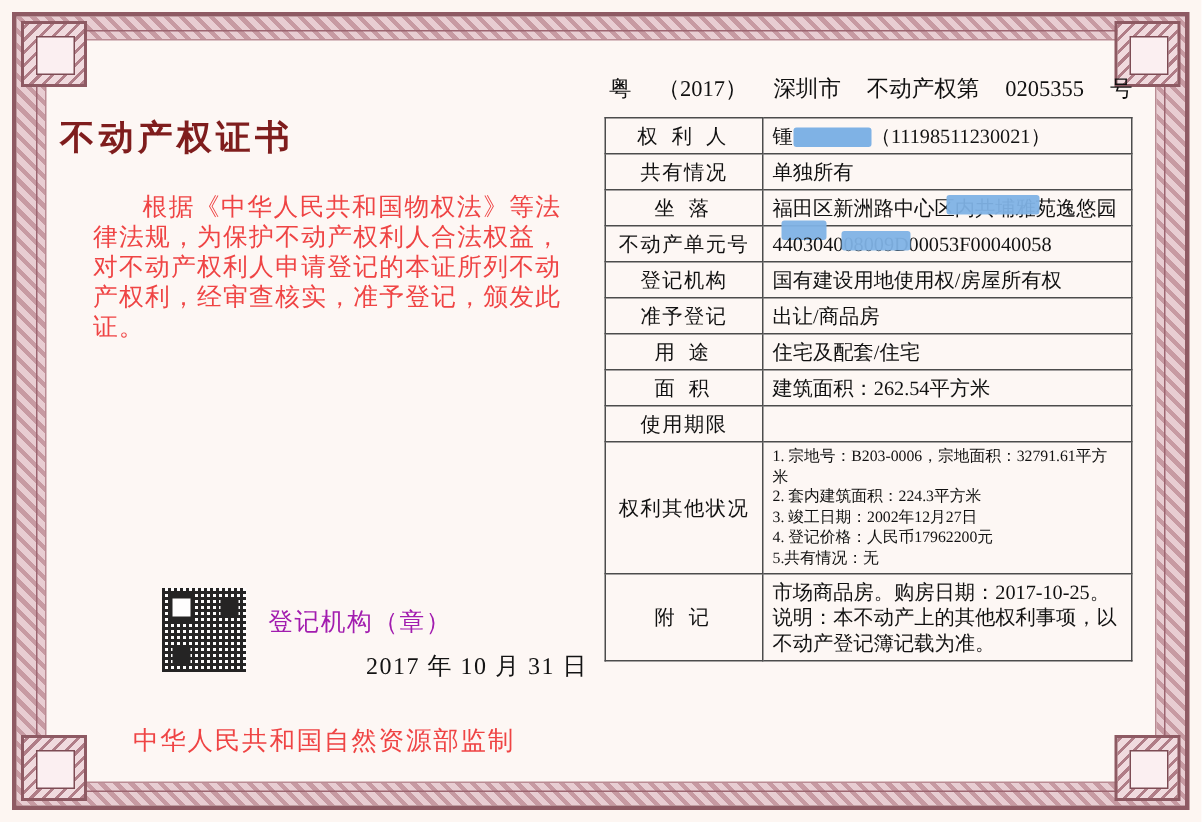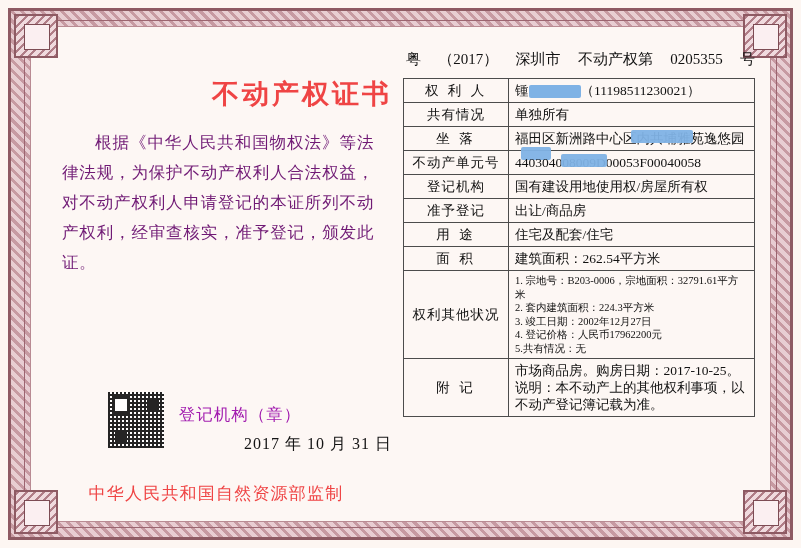--- a/index.html
+++ b/index.html
@@ -80,33 +80,33 @@
   
   .left {
     position: absolute;
     left: 0; top: 0;
     width: 352px; height: 480px;
   }
   .cert-title {
     position: absolute;
     left: 0; top: 42px;
     width: 352px;
-    text-align: right;
-    font-size: 27px;
+    text-align: left;
+    font-size: 23px;
     font-weight: bold;
     letter-spacing: 3px;
-    color: #ef4444;
+    color: #7f1d1d;
   }
   .cert-body {
     position: absolute;
     left: 22px; top: 94px;
     width: 312px;
     font-size: 16.5px;
-    line-height: 30px;
-    color: #701a75;
+    line-height: 20px;
+    color: #ef4444;
     text-align: justify;
     text-indent: 33px;
     letter-spacing: 0.6px;
   }
   .qr {
     position: absolute;
     left: 68px; top: 358px;
     width: 56px; height: 56px;
     background-color: #fff;
     background-image:
@@ -302,20 +302,24 @@
           </tr>
           <tr>
             <td class="label spaced-2">用 途</td>
             <td class="value">住宅及配套/住宅</td>
           </tr>
           <tr>
             <td class="label spaced-2">面 积</td>
             <td class="value">建筑面积：262.54平方米</td>
           </tr>
           <tr>
+            <td class="label narrow">使用期限</td>
+            <td class="value"></td>
+          </tr>
+          <tr>
             <td class="label narrow">权利其他状况</td>
             <td class="value small">
               <div>1. 宗地号：B203-0006，宗地面积：32791.61平方米</div>
               <div>2. 套内建筑面积：224.3平方米</div>
               <div>3. 竣工日期：2002年12月27日</div>
               <div>4. 登记价格：人民币17962200元</div>
               <div>5.共有情况：无</div>
             </td>
           </tr>
           <tr>

